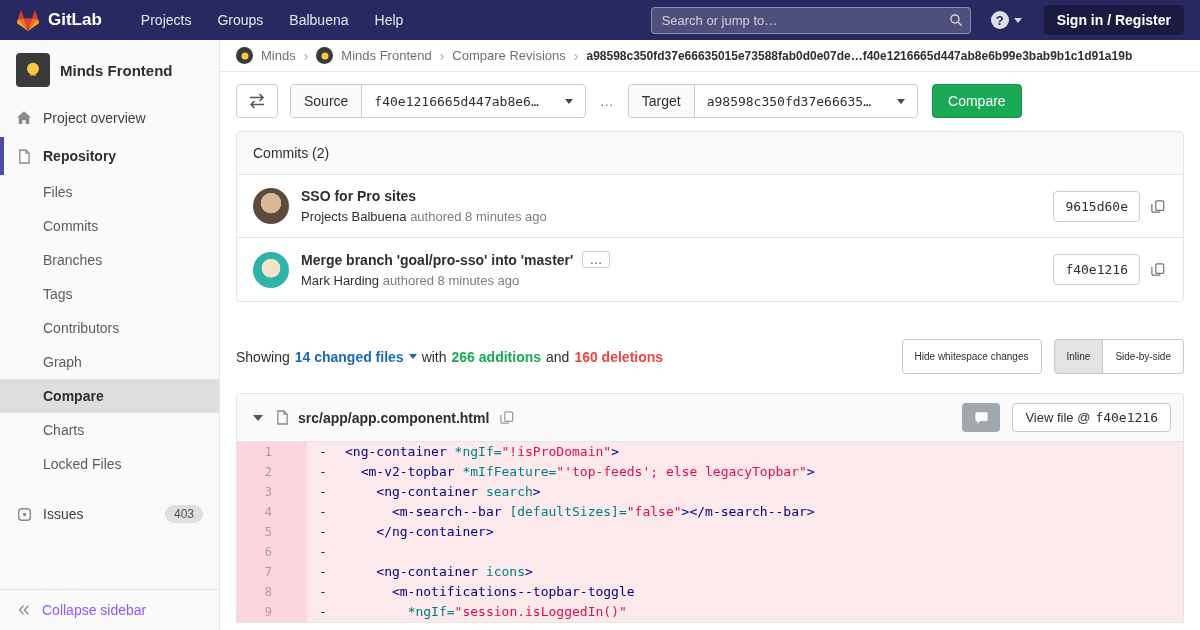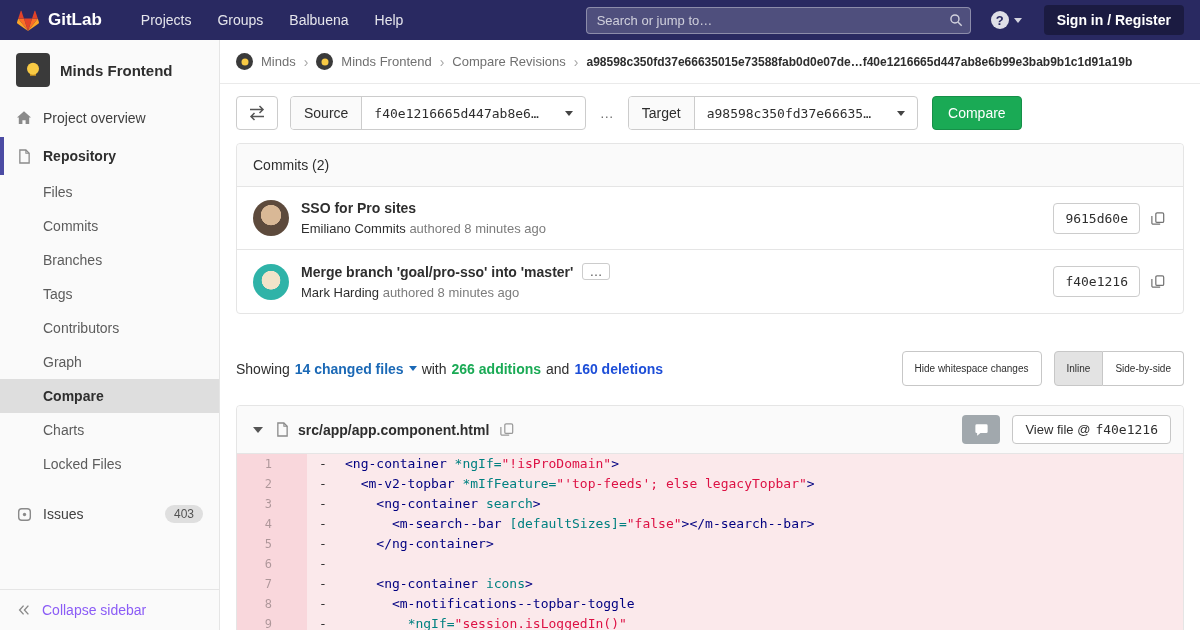--- a/index.html
+++ b/index.html
@@ -15,21 +15,21 @@
 
   
   .navbar {
     position: fixed; top: 0; left: 0; right: 0; height: 40px;
     background: #292961; display: flex; align-items: center;
     padding: 0 16px; z-index: 30;
   }
   .brand { display: flex; align-items: center; gap: 8px; color: #fff; font-weight: bold; font-size: 17px; }
   .navbar-menu { display: flex; margin-left: 26px; }
   .nav-link { color: rgba(255,255,255,.88); padding: 0 13px; line-height: 40px; font-size: 14px; }
-  .nav-search { position: relative; margin-left: auto; width: 385px; height: 27px; }
+  .nav-search { position: relative; margin-left: auto; width: 320px; height: 27px; }
   .nav-search input {
     width: 100%; height: 100%; border: 1px solid rgba(255,255,255,.35);
     background: rgba(255,255,255,.18); border-radius: 4px; outline: none;
     color: #fff; font-size: 13px; padding: 0 30px 0 10px; font-family: inherit;
   }
   .nav-search input::placeholder { color: rgba(255,255,255,.72); }
   .search-icon { position: absolute; right: 8px; top: 6px; color: rgba(255,255,255,.75); }
   .help-wrap { display: flex; align-items: center; gap: 5px; margin-left: 20px; cursor: pointer; }
   .help-icon {
     width: 18px; height: 18px; border-radius: 50%; background: rgba(255,255,255,.85);
@@ -73,21 +73,21 @@
     padding: 2px 9px; border-radius: 10px;
   }
   .collapse-row {
     margin-top: auto; border-top: 1px solid #e5e5e5; padding: 12px 16px;
     display: flex; align-items: center; gap: 10px; color: #8b5cf6; font-size: 14px; cursor: pointer;
   }
 
   
   .main { margin-left: 220px; padding-top: 40px; }
   .breadcrumbs {
-    height: 44px; display: flex; align-items: center; gap: 8px;
+    height: 32px; display: flex; align-items: center; gap: 8px;
     padding: 0 16px; border-bottom: 1px solid #eaeaea; font-size: 13px; color: #707070;
     white-space: nowrap; overflow: hidden;
   }
   .crumb-avatar { width: 17px; height: 17px; border-radius: 50%; background: #3a3a3a; position: relative; flex: none; }
   .crumb-avatar::after { content: ""; position: absolute; left: 50%; top: 50%; transform: translate(-50%,-50%); width: 7px; height: 7px; border-radius: 50%; background: #f8ca44; }
   .crumb-sep { color: #a7a7a7; font-size: 14px; }
   .crumb-current { color: #2e2e2e; font-weight: bold; font-size: 12px; }
 
   
   .compare-form { display: flex; align-items: center; gap: 12px; padding: 12px 16px 13px; }
@@ -131,21 +131,21 @@
   .commit-sha {
     font-family: "DejaVu Sans Mono", monospace; font-size: 13px; color: #2e2e2e;
     border: 1px solid #ccc; border-radius: 4px; background: #fff; padding: 7px 11px;
   }
   .copy-btn { margin-left: 9px; color: #737373; }
 
   
   .diff-stats { display: flex; align-items: center; gap: 5px; padding: 0 16px; margin: 37px 0 19px; font-size: 14px; color: #2e2e2e; }
   .files-dropdown { color: #1b69b6; font-weight: bold; display: inline-flex; align-items: center; gap: 5px; }
   .additions { color: #1aaa55; font-weight: bold; }
-  .deletions { color: #1d4ed8; font-weight: bold; }
+  .deletions { color: #ef4444; font-weight: bold; }
   .stats-buttons { margin-left: auto; display: flex; align-items: center; gap: 12px; }
   .btn-default {
     border: 1px solid #c7c7c7; background: #fff; color: #2e2e2e; font-size: 10px;
     height: 35px; padding: 0 12px; border-radius: 4px; display: inline-flex; align-items: center; gap: 5px;
   }
   .btn-group { display: flex; }
   .btn-group .btn-default:first-child { border-radius: 4px 0 0 4px; }
   .btn-group .btn-default:last-child { border-radius: 0 4px 4px 0; border-left: none; }
   .btn-default.active { background: #e3e3e3; }
 
@@ -312,21 +312,21 @@
   <div class="panel">
     <div class="panel-header">Commits (2)</div>
 
     <div class="commit-row">
       <span class="commit-avatar avatar-1"></span>
       <div class="commit-info">
         <div class="commit-title">
           <a>SSO for Pro sites</a>
         </div>
         <div class="commit-meta">
-          <a class="author">Emiliano Commits</a>
+          <a class="author">Projects Balbuena</a>
           <span>authored 8 minutes ago</span>
         </div>
       </div>
       <a class="commit-sha">9615d60e</a>
       <button class="icon-btn copy-btn">
         <svg width="14" height="15" viewBox="0 0 16 16">
             <rect x="5.5" y="1.5" width="9" height="11" rx="1.5" fill="none" stroke="currentColor" stroke-width="1.4"></rect>
             <path d="M10.5 14.5h-8A1.5 1.5 0 0 1 1 13V5" fill="none" stroke="currentColor" stroke-width="1.4"></path>
           </svg>
       </button>

